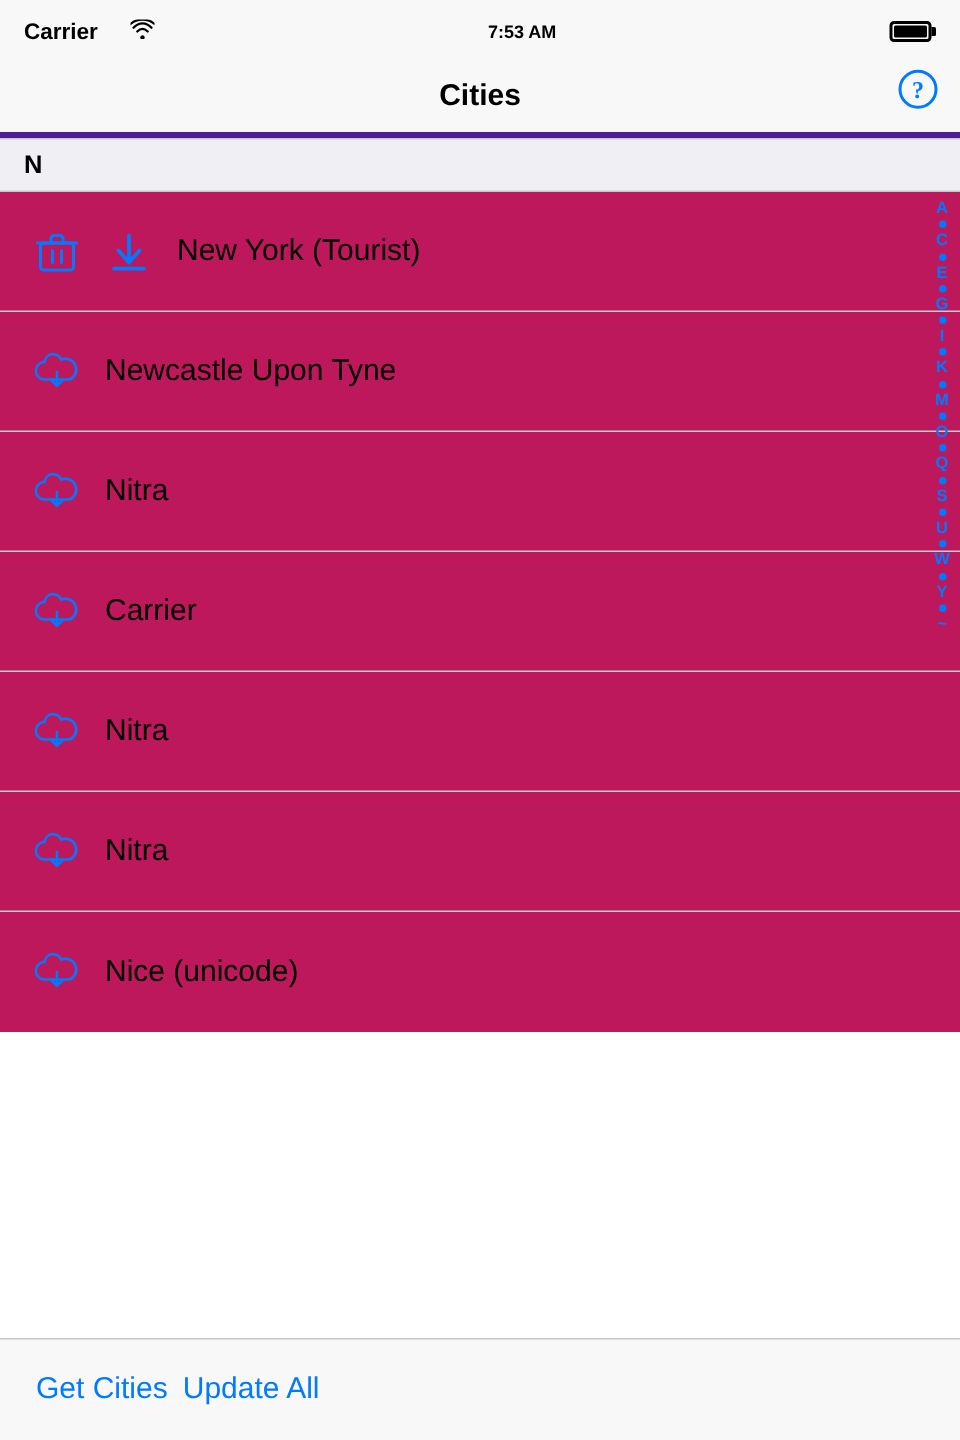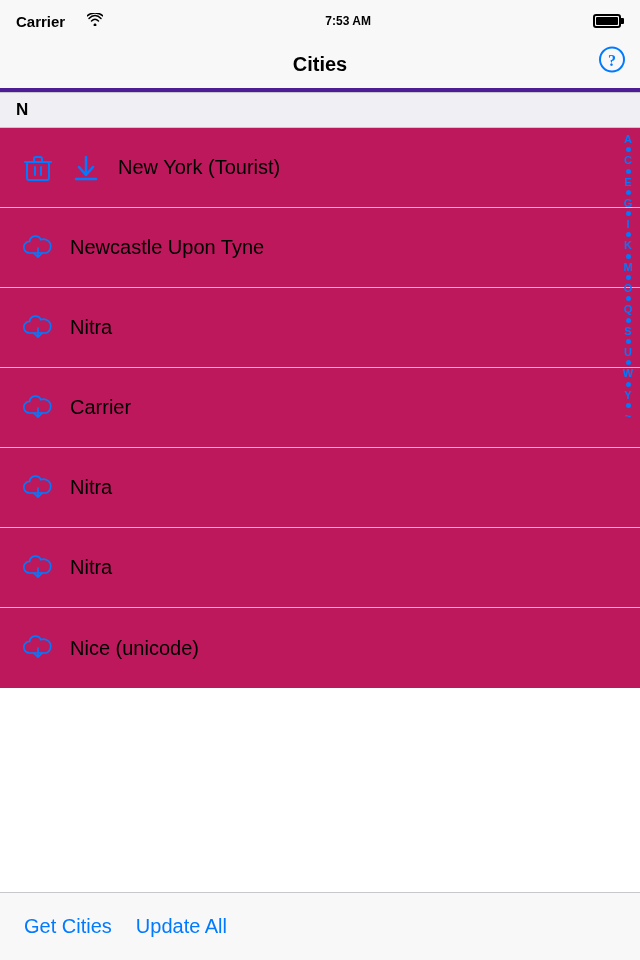--- a/index.html
+++ b/index.html
@@ -197,21 +197,21 @@
       bottom: 0;
       left: 0;
       right: 0;
       height: 68px;
       background: #f8f8f8;
       border-top: 1px solid #c8c8cc;
       display: flex;
       align-items: center;
       justify-content: flex-start;
       padding: 0 24px;
-      gap: 24px;
+      gap: 10px;
     }
     .footer-btn {
       font-size: 20px;
       color: #007AFF;
       background: none;
       border: none;
       cursor: pointer;
       font-family: inherit;
     }
 

